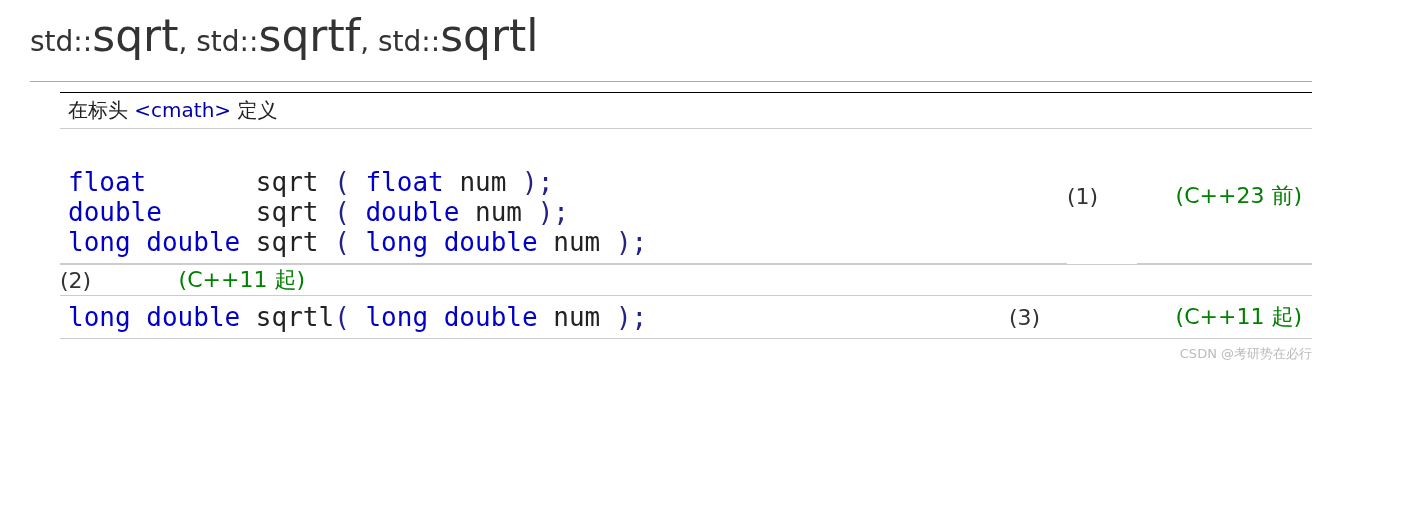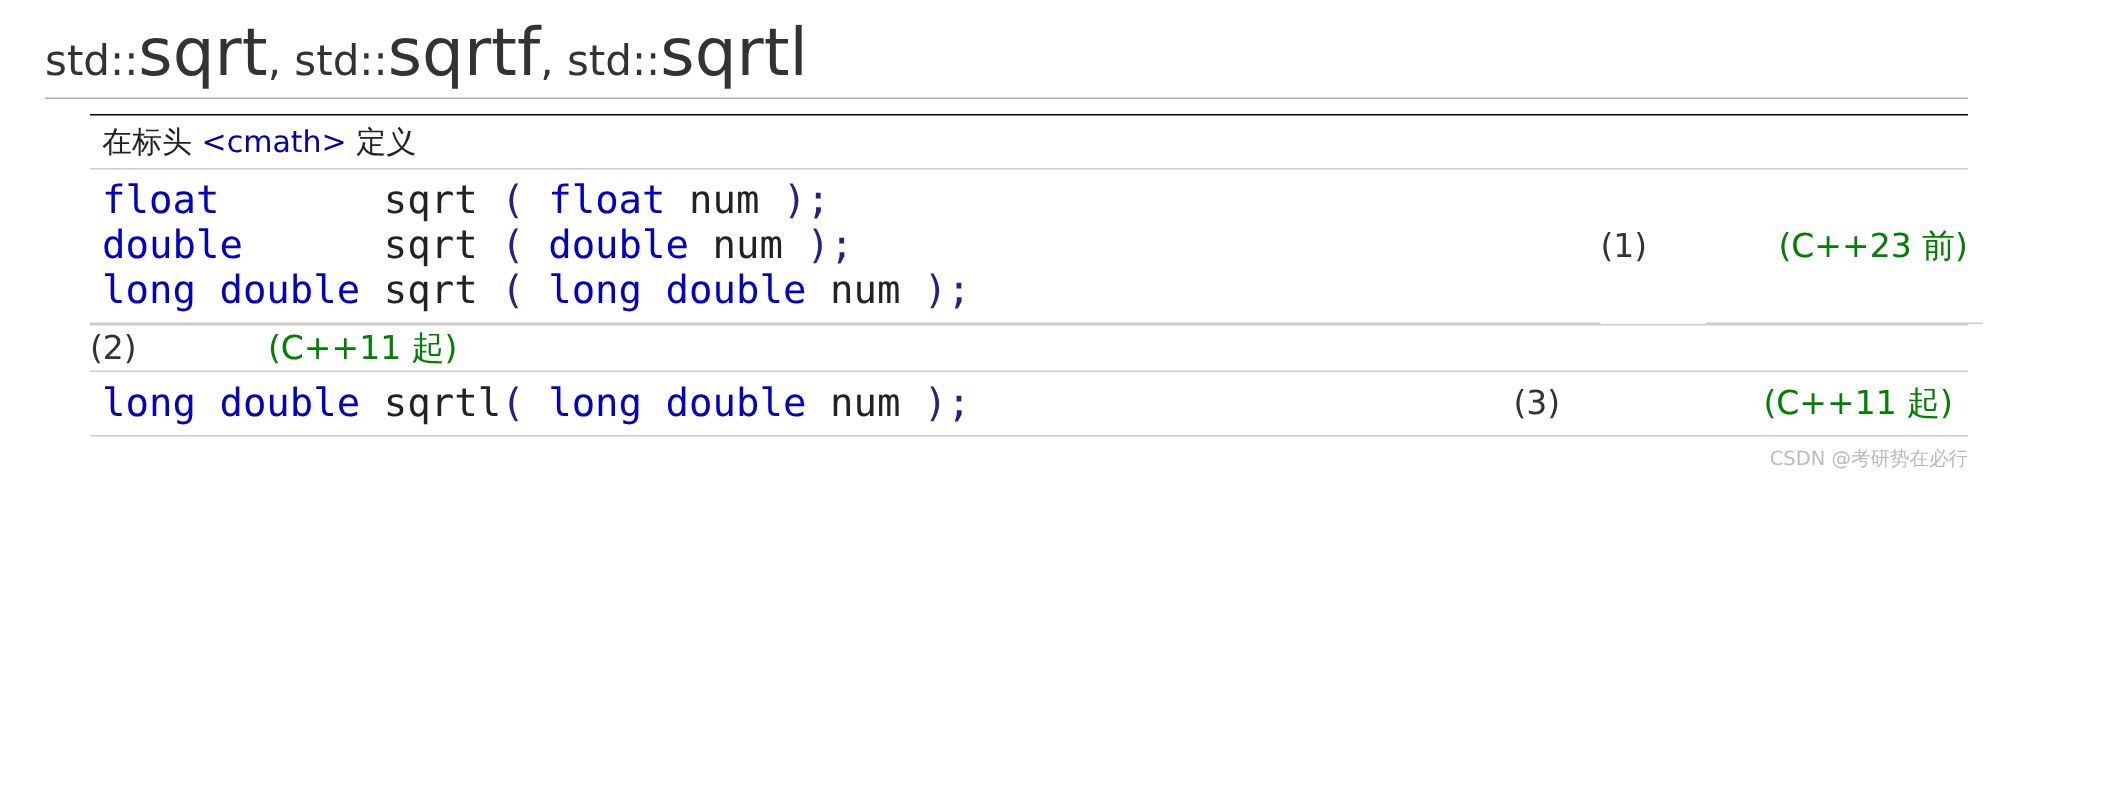--- a/index.html
+++ b/index.html
@@ -5,21 +5,21 @@
     body {
       margin: 0;
       padding: 10px 30px 20px 30px;
       font-family: "DejaVu Sans", Arial, sans-serif;
       color: #222;
       width: 1342px;
       box-sizing: border-box;
     }
     .title {
       font-size: 28px;
-      padding-bottom: 4px;
+      padding-bottom: 20px;
       border-bottom: 1px solid #aaa;
       margin-bottom: 10px;
       color: #333;
     }
     .title .ns {
       font-size: 28px;
     }
     .title .fn {
       font-size: 44px;
     }
@@ -79,29 +79,29 @@
 <div class="title">
   <span class="ns">std::</span><span class="fn">sqrt</span><span>, </span><span class="ns">std::</span><span class="fn">sqrtf</span><span>, </span><span class="ns">std::</span><span class="fn">sqrtl</span>
 </div>
 
 <div class="decls">
   <div class="header-line">
     <span>在标头 </span><span class="hdr">&lt;cmath&gt;</span><span> 定义</span>
   </div>
 
   <div class="row" style="align-items: stretch;">
-      <div style="flex: 1 1 0%; display: flex; flex-direction: column;">
+      <div style="flex: 1 1 0%; display: flex; flex-direction: column; margin-top: 32px;">
         <div style="border-bottom: 1px solid rgb(204, 204, 204);">
           <div class="sigcell"><span class="kw">float</span><span>       </span><span>sqrt </span><span class="paren">(</span><span> </span><span class="kw">float</span><span> num </span><span class="paren">)</span><span class="paren">;</span><span>
 </span><span class="kw">double</span><span>      </span><span>sqrt </span><span class="paren">(</span><span> </span><span class="kw">double</span><span> num </span><span class="paren">)</span><span class="paren">;</span><span>
 </span><span class="kw">long double</span><span> </span><span>sqrt </span><span class="paren">(</span><span> </span><span class="kw">long double</span><span> num </span><span class="paren">)</span><span class="paren">;</span></div>
         </div>
       </div>
       <div class="numcell" style="display: flex; align-items: center;">(1)</div>
-      <div style="width: 175px; display: flex; flex-direction: column;">
+      <div style="width: 175px; display: flex; flex-direction: row;">
         <div class="vercell" style="flex: 1 1 0%; display: flex; align-items: center; justify-content: flex-end; border-bottom: 1px solid rgb(204, 204, 204);">(C++23 前)</div>
       </div>
     </div>
 
   <div class="row">
     <div class="numcell">(2)</div>
     <div class="vercell">(C++11 起)</div>
   </div>
 
   <div class="row last">

